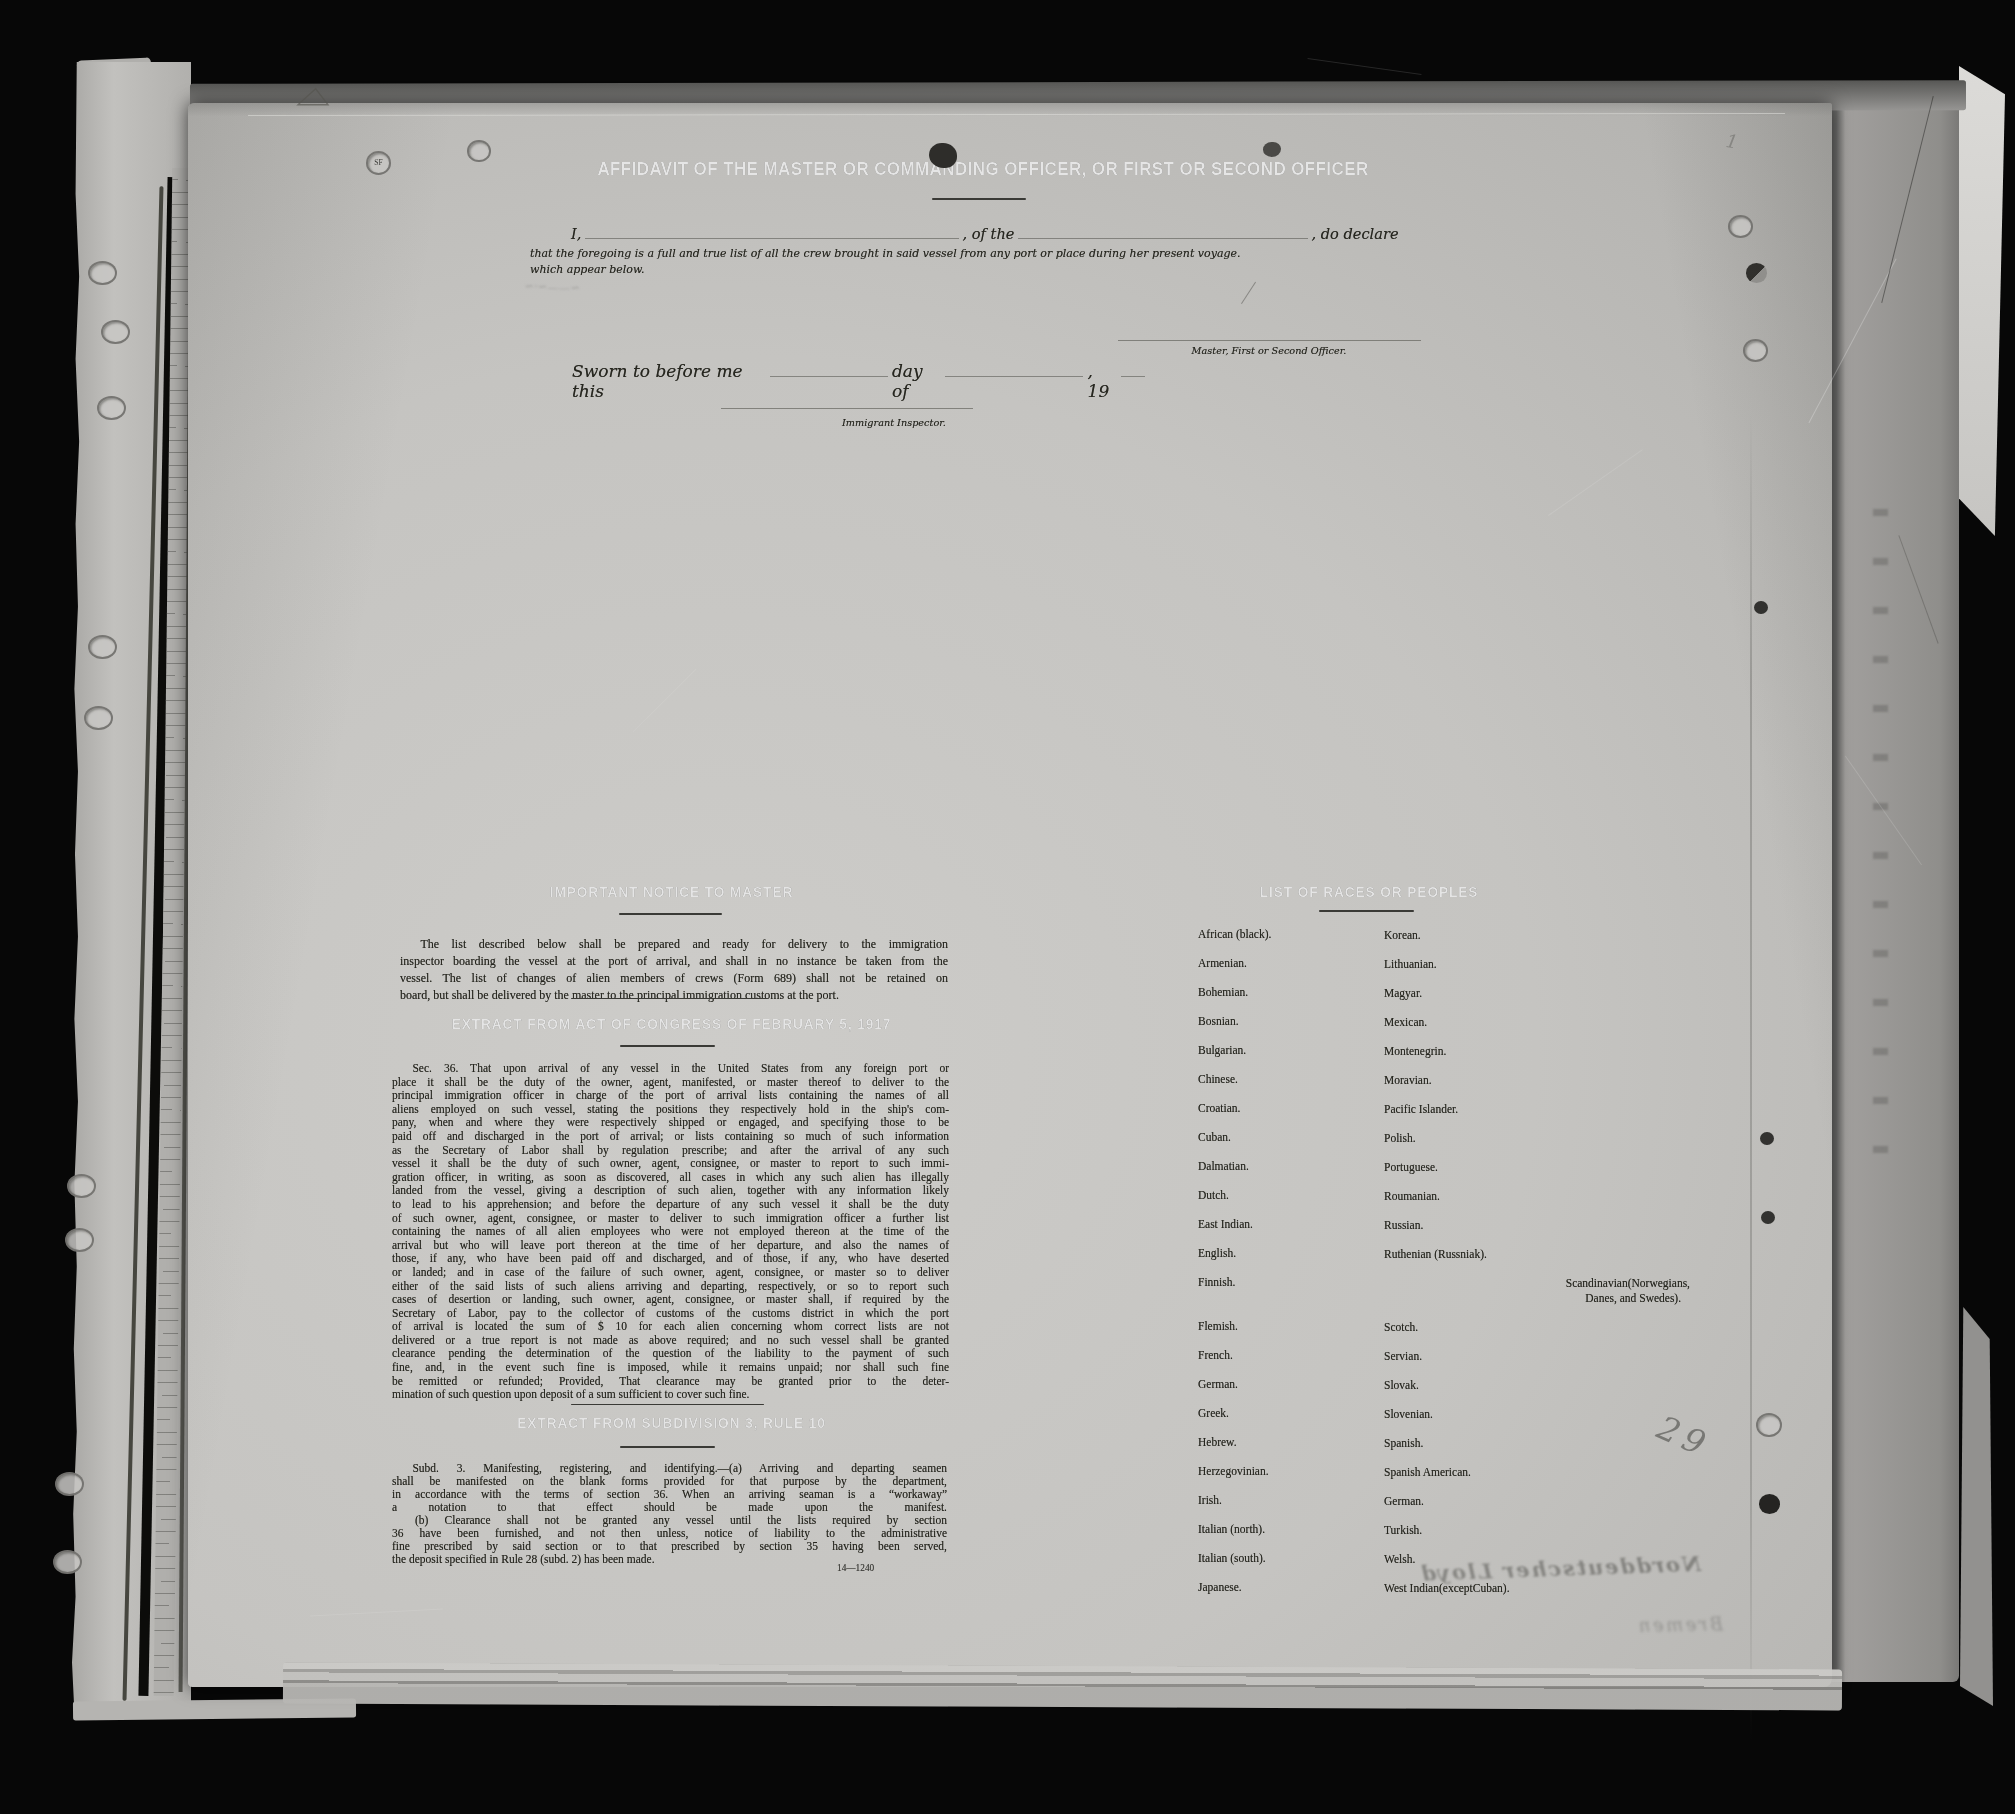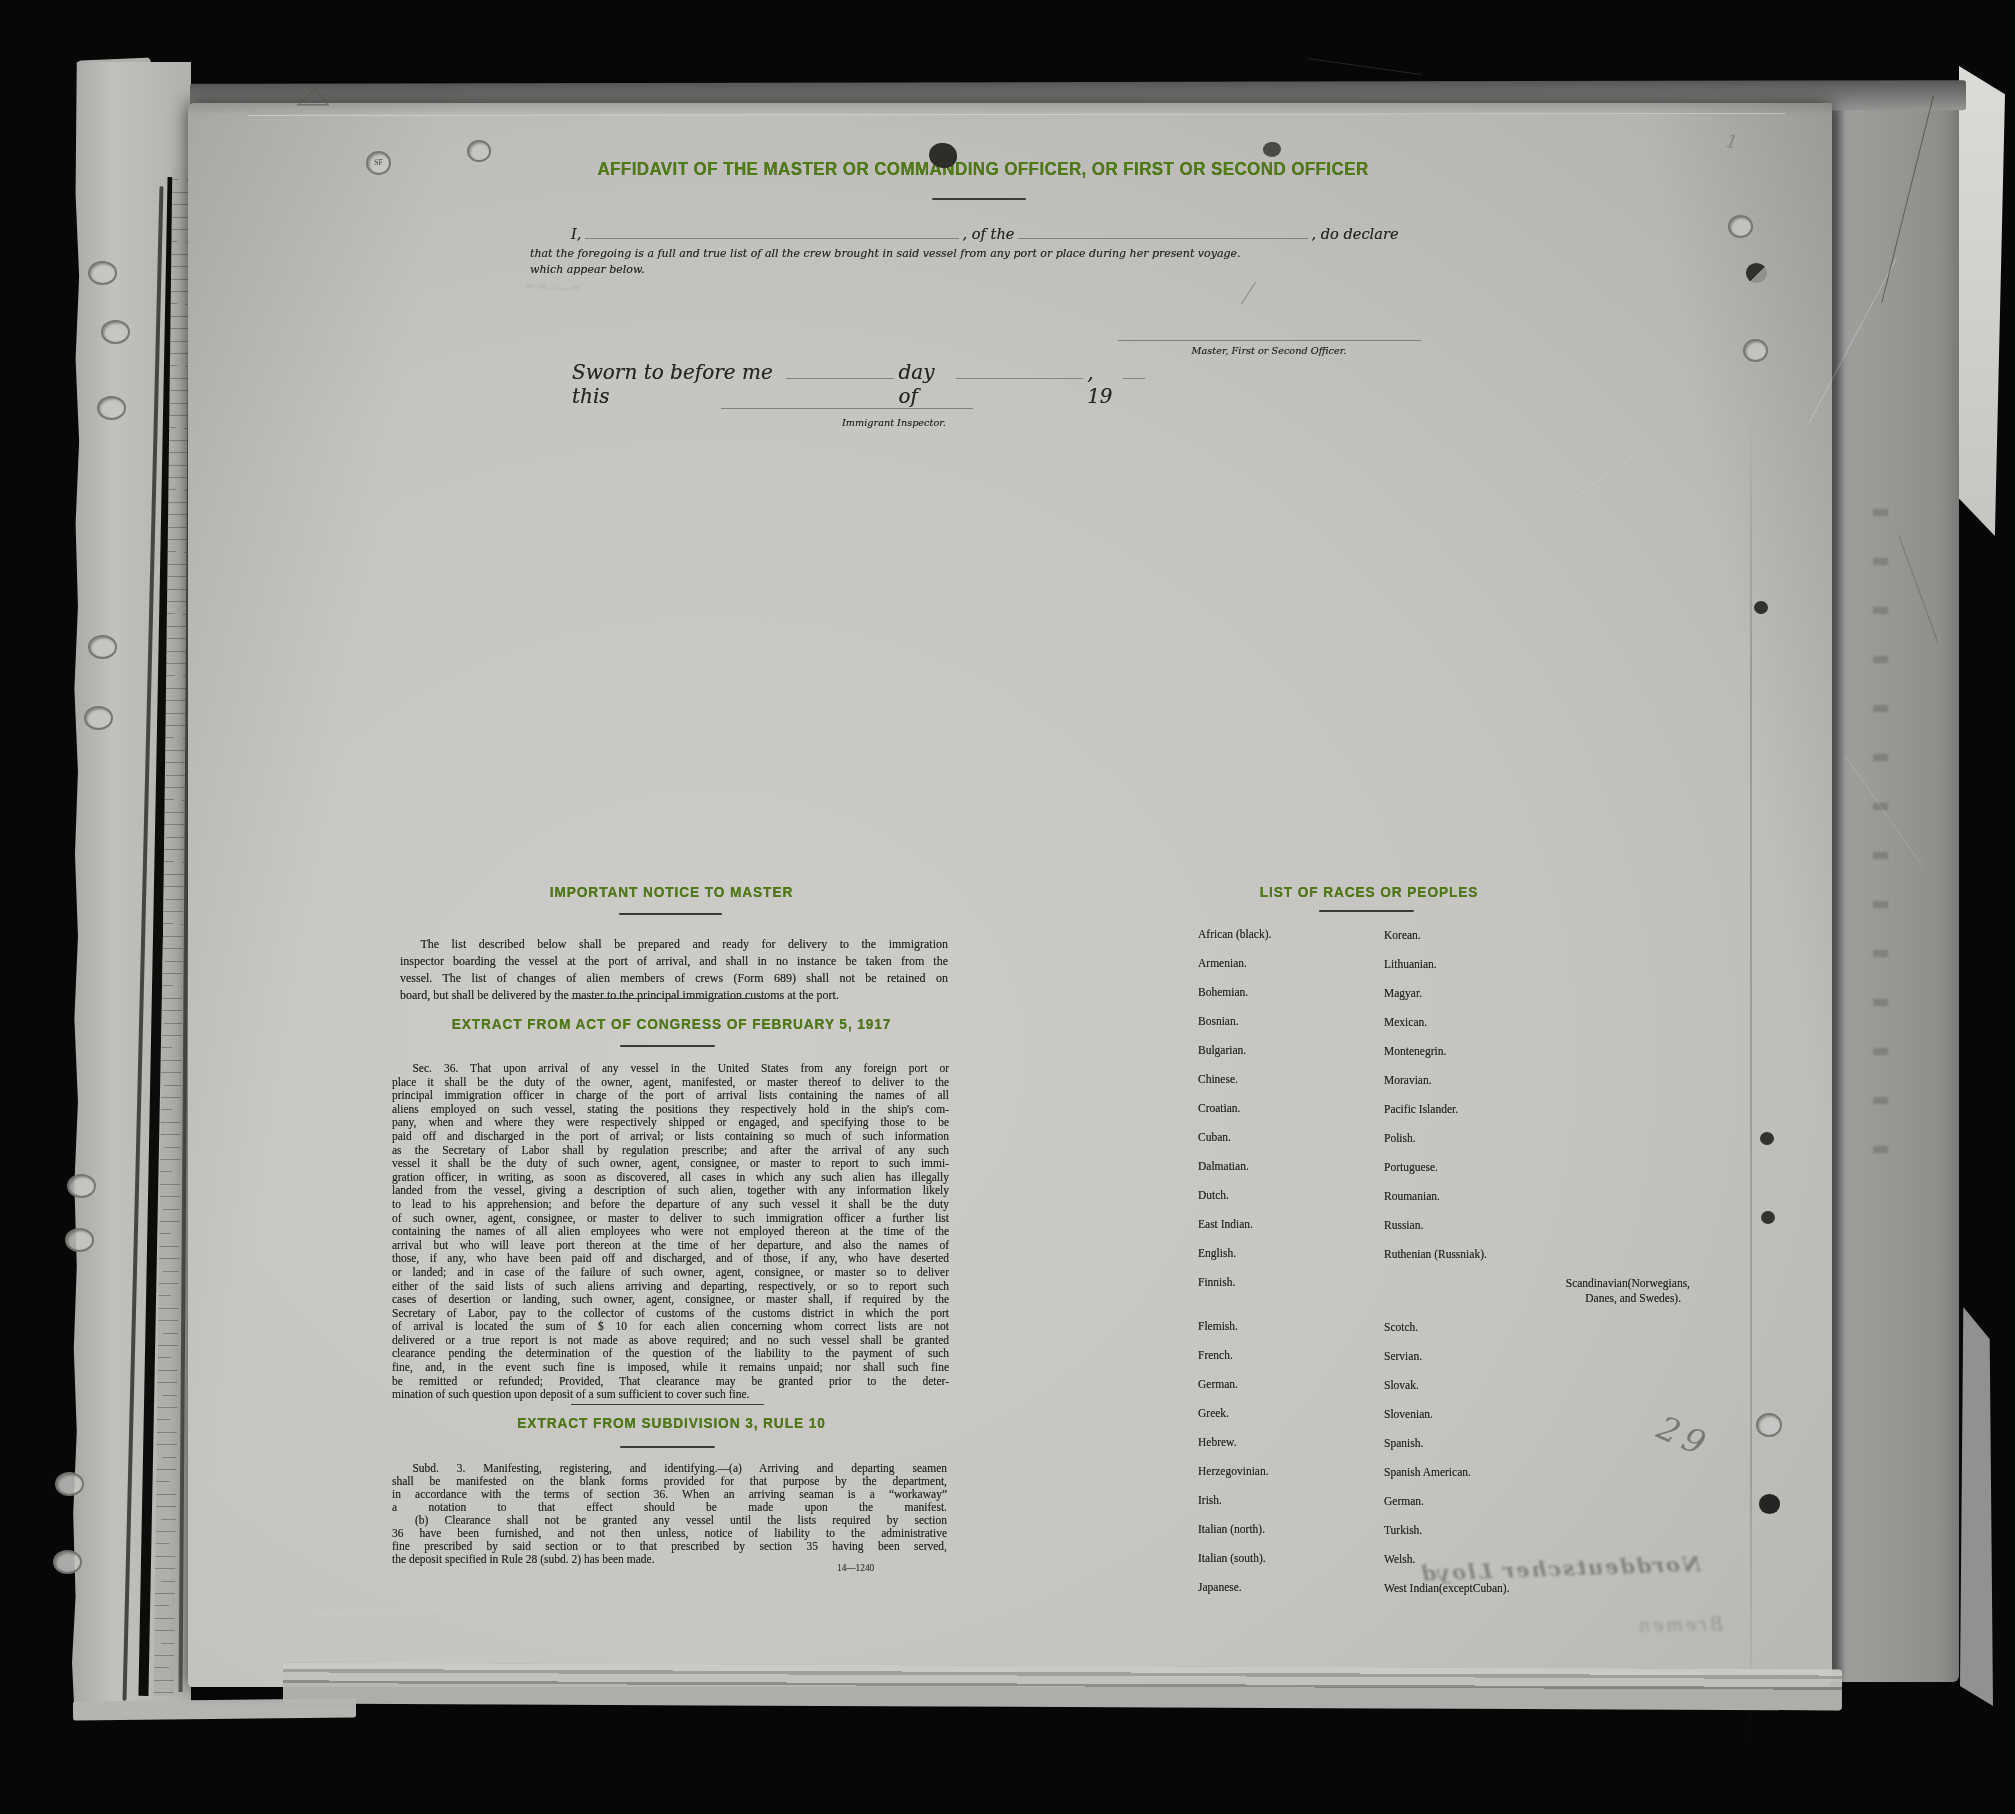--- a/index.html
+++ b/index.html
@@ -56,21 +56,21 @@
       linear-gradient(260deg,rgba(70,70,66,.22) 0,rgba(70,70,66,0) 10%),
       radial-gradient(ellipse at 32% 60%,#cdccc9 0%,#c5c4c1 52%,#b2b1ae 100%);
     box-shadow:0 0 18.6px rgba(0,0,0,.65);}
   #fold-line{position:absolute;left:1751px;top:310px;width:1.8px;height:1329px;
     background:linear-gradient(180deg,rgba(90,90,86,.0),rgba(90,90,86,.35) 20%,rgba(90,90,86,.3) 80%,rgba(90,90,86,0));}
 
   
   .t{position:absolute;}
   .print{color:#26261f;text-shadow:0 0 0.4px rgba(38,38,32,.55);}
   .heading{position:absolute;font-family:"Liberation Sans",sans-serif;font-weight:bold;
-    letter-spacing:0.9px;font-size:13.7px;color:#4d7c0f;text-align:center;transform:scaleY(1.05);
+    letter-spacing:0.9px;font-size:13.7px;color:#e5e5e5;text-align:center;transform:scaleY(1.05);
     text-shadow:0 0 0.4px rgba(25,25,22,.6);}
   #title{left:589px;top:160px;width:788px;font-size:17px;letter-spacing:0.4px;}
   .rule{position:absolute;background:#3a3a36;height:1.8px;border-radius:0.9px;}
   .ital{font-family:"DejaVu Serif",serif;font-style:italic;}
   .blank{display:inline-block;border-bottom:0.9px solid rgba(70,70,64,.5);height:16px;}
   .sigline{position:absolute;height:0.9px;background:rgba(75,75,68,.55);}
 
   .jpara .line{text-align:justify;text-align-last:justify;}
   .jpara .line:last-child{text-align-last:left;}
   .jpara .line:first-child{text-indent:20.4px;}
@@ -146,21 +146,21 @@
     <span>, do declare</span>
   </div>
   <div class="t ital print" style="left:530px;top:246px;width:906px;font-size:11px;line-height:16px;">
       <div class="line">that the foregoing is a full and true list of all the crew brought in said vessel from any port or place during her present voyage.</div>
       <div class="line">which appear below.</div>
     </div>
 
   <div class="sigline" style="left:1118px;top:340px;width:303px;"></div>
   <div class="t ital print" style="left:1134px;top:345px;width:270px;text-align:center;font-size:9.7px;">Master, First or Second Officer.</div>
 
-  <div class="t ital print" style="left:572px;top:360px;width:576px;font-size:20px;display:flex;align-items:baseline;">
+  <div class="t ital print" style="left:572px;top:360px;width:576px;font-size:17px;display:flex;align-items:baseline;">
     <span>Sworn to before me this</span>
     <span class="blank" style="width:126px;margin:0 4.4px;"></span>
     <span>day of</span>
     <span class="blank" style="width:148px;margin:0 4.4px;"></span>
     <span>, 19</span>
     <span class="blank" style="width:26.6px;margin:0 2.7px;"></span>
   </div>
 
   <div class="sigline" style="left:721px;top:408px;width:252px;"></div>
   <div class="t ital print" style="left:842px;top:417px;width:235px;font-size:9.7px;">Immigrant Inspector.</div>

